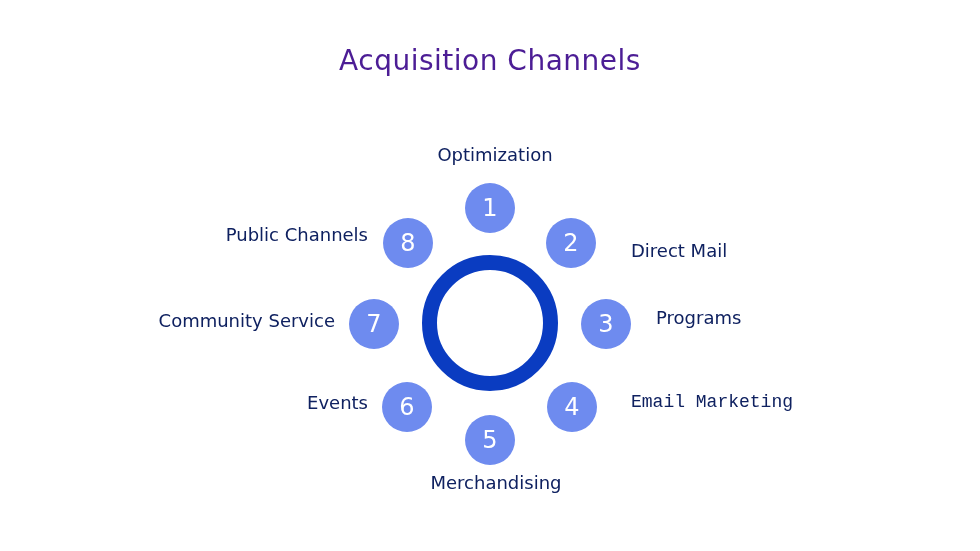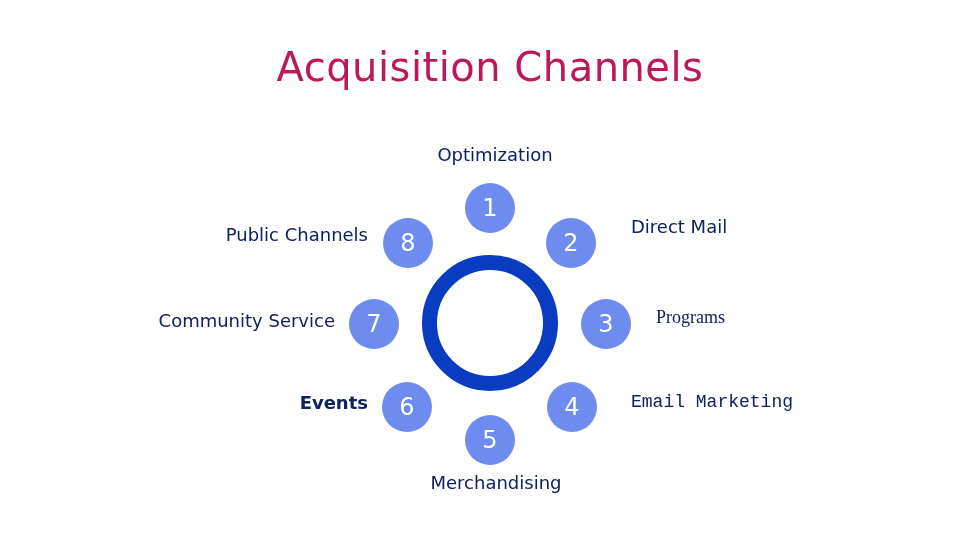--- a/index.html
+++ b/index.html
@@ -1,19 +1,19 @@
 <!DOCTYPE html>
 <html><head>
 <meta charset="utf-8">
 <style>
   html, body { margin:0; padding:0; background:#ffffff; }
   body { width:980px; height:551px; position:relative; overflow:hidden;
          font-family: "DejaVu Sans", sans-serif; }
   .title { position:absolute; left:0; width:980px; top:44px; text-align:center;
-           font-size:40px; color:#be185d; font-weight:500; letter-spacing:0.5px; }
+           font-size:28px; color:#4c1d95; font-weight:500; letter-spacing:0.5px; }
   .ring { position:absolute; left:422px; top:255px; width:136px; height:136px;
           box-sizing:border-box; border:15px solid #0a3cc1; border-radius:50%; }
   .node { position:absolute; width:50px; height:50px; border-radius:50%;
           background:#6e8bef; color:#ffffff; font-size:24px;
           display:flex; align-items:center; justify-content:center; }
   .label { position:absolute; font-size:18px; color:#0f2160; white-space:nowrap; }
 </style>
 </head>
 <body>
 
@@ -24,19 +24,19 @@
 <div class="node" style="left:465px;top:183px;">1</div>
 <div class="node" style="left:546px;top:218px;">2</div>
 <div class="node" style="left:581px;top:299px;">3</div>
 <div class="node" style="left:547px;top:382px;">4</div>
 <div class="node" style="left:465px;top:415px;">5</div>
 <div class="node" style="left:382px;top:382px;">6</div>
 <div class="node" style="left:349px;top:299px;">7</div>
 <div class="node" style="left:383px;top:218px;">8</div>
 
 <div class="label" style="left:0;width:990px;text-align:center;top:144px;">Optimization</div>
-<div class="label" style="left:631px;top:216px;text-align:center;">Direct Mail</div>
-<div class="label" style="left:656px;top:307px;font-family:Liberation Serif, serif;">Programs</div>
+<div class="label" style="left:631px;top:240px;text-align:center;">Direct Mail</div>
+<div class="label" style="left:656px;top:307px;">Programs</div>
 <div class="label" style="left:631px;top:392px;font-family:Liberation Mono, monospace;">Email Marketing</div>
 <div class="label" style="left:0;width:992px;text-align:center;top:472px;">Merchandising</div>
-<div class="label" style="right:612px;top:392px;font-weight:bold;">Events</div>
+<div class="label" style="right:612px;top:392px;">Events</div>
 <div class="label" style="right:645px;top:310px;">Community Service</div>
 <div class="label" style="right:612px;top:224px;">Public Channels</div>
 
 </body></html>

